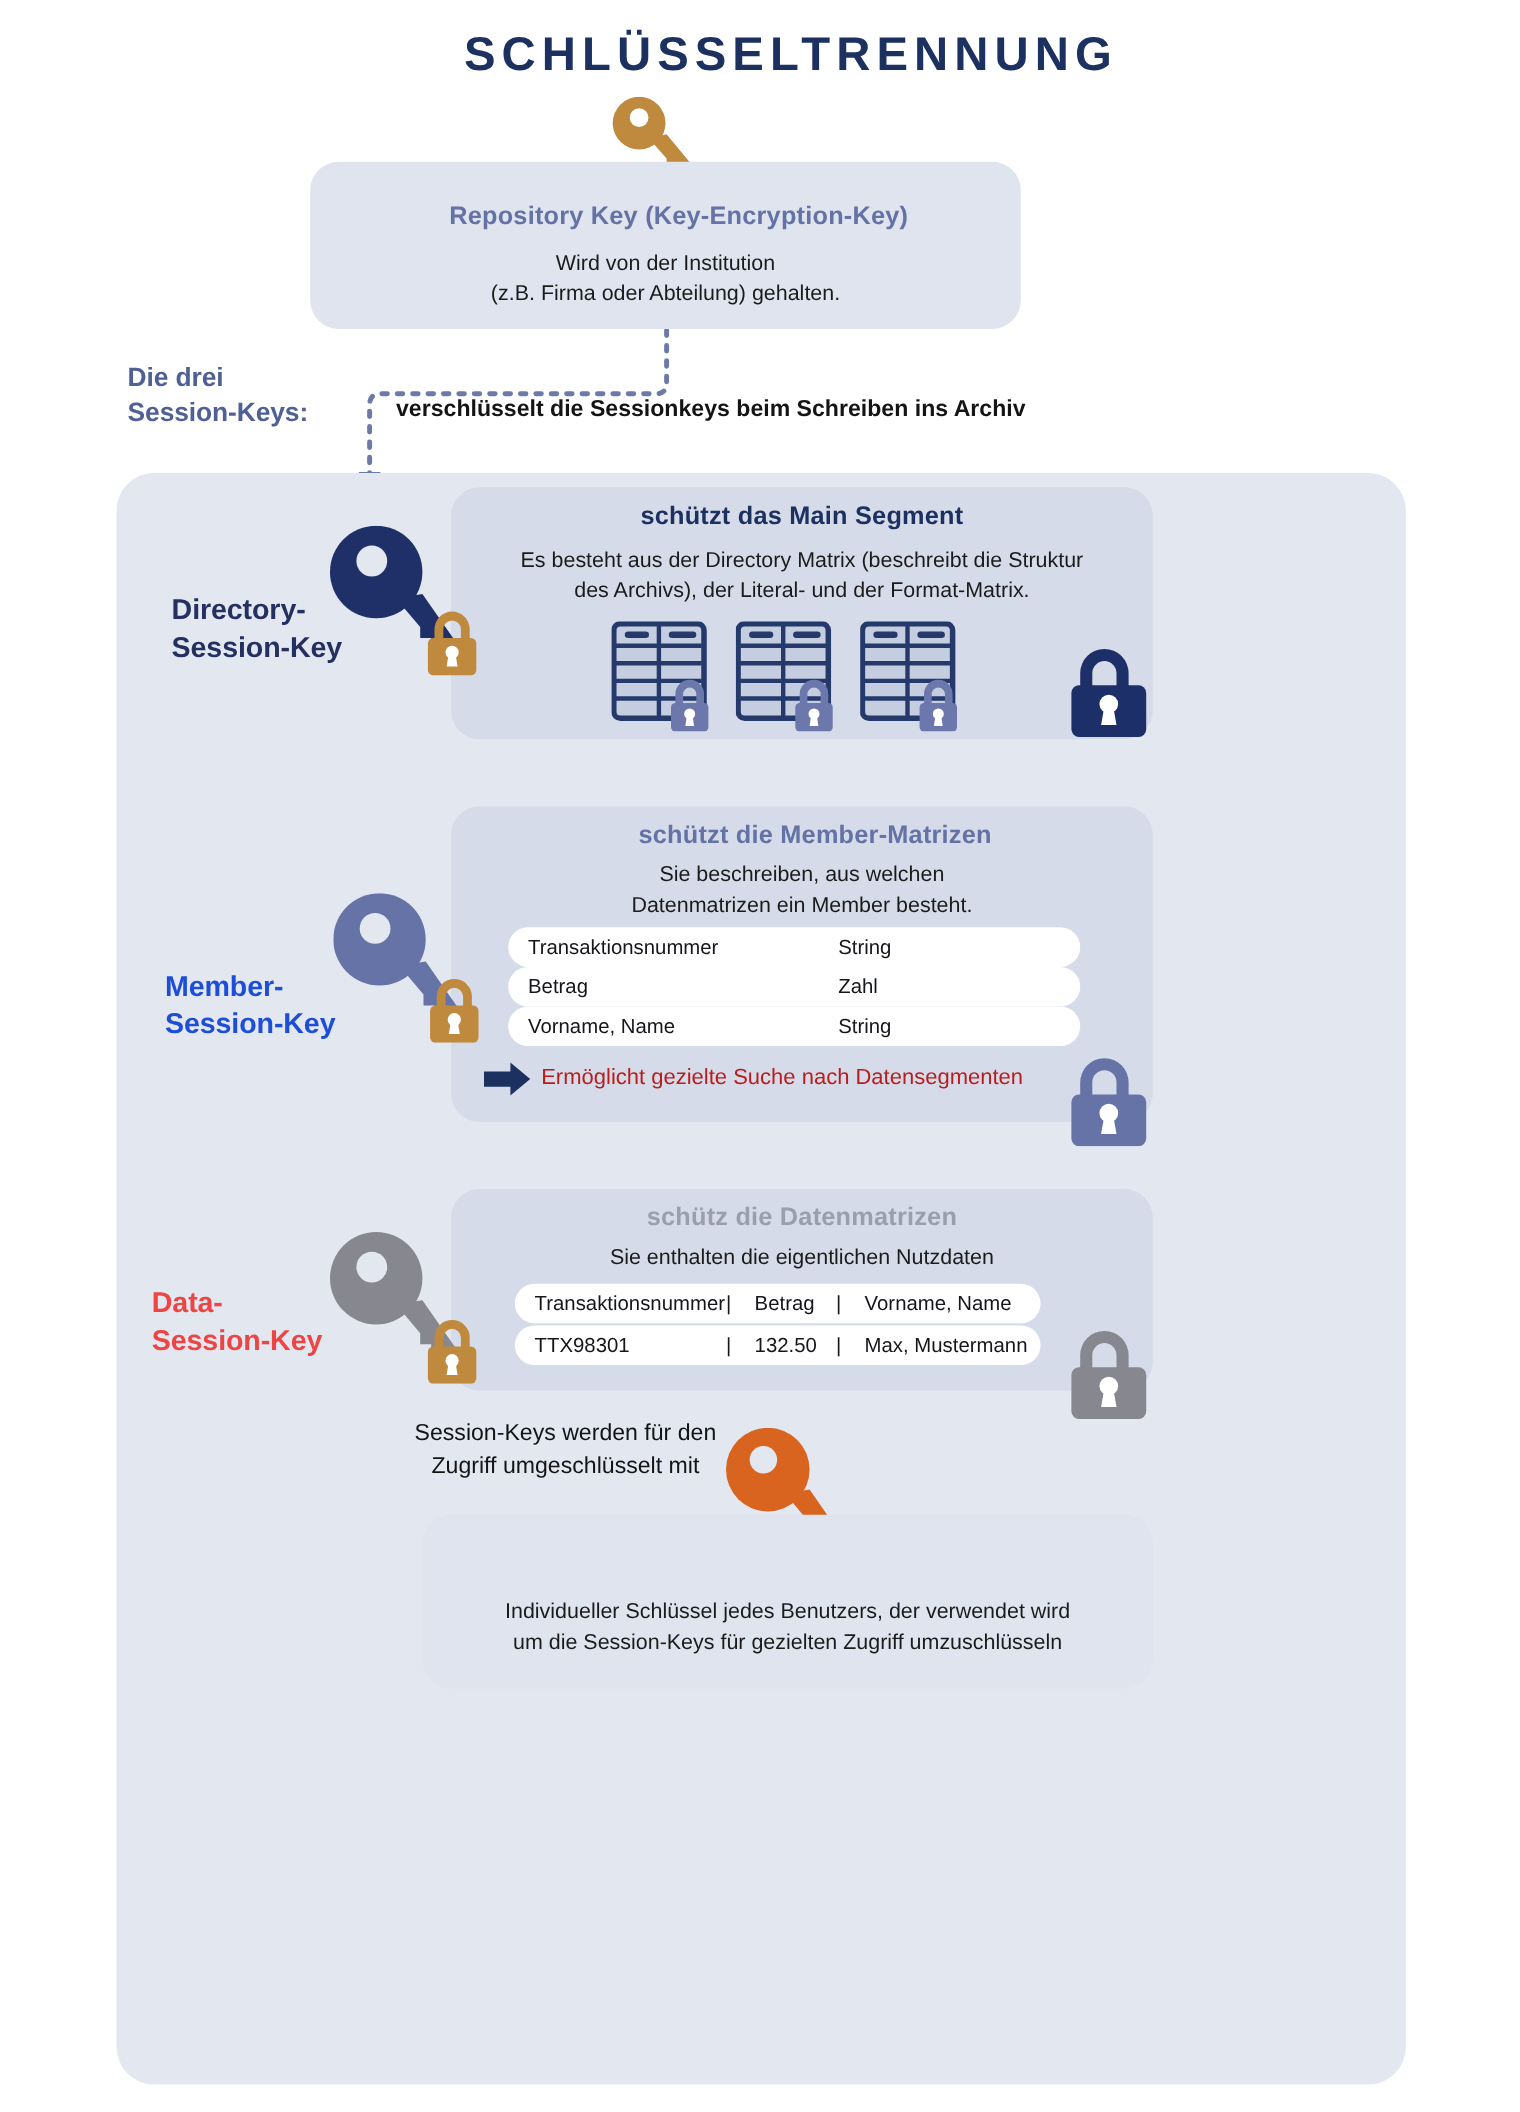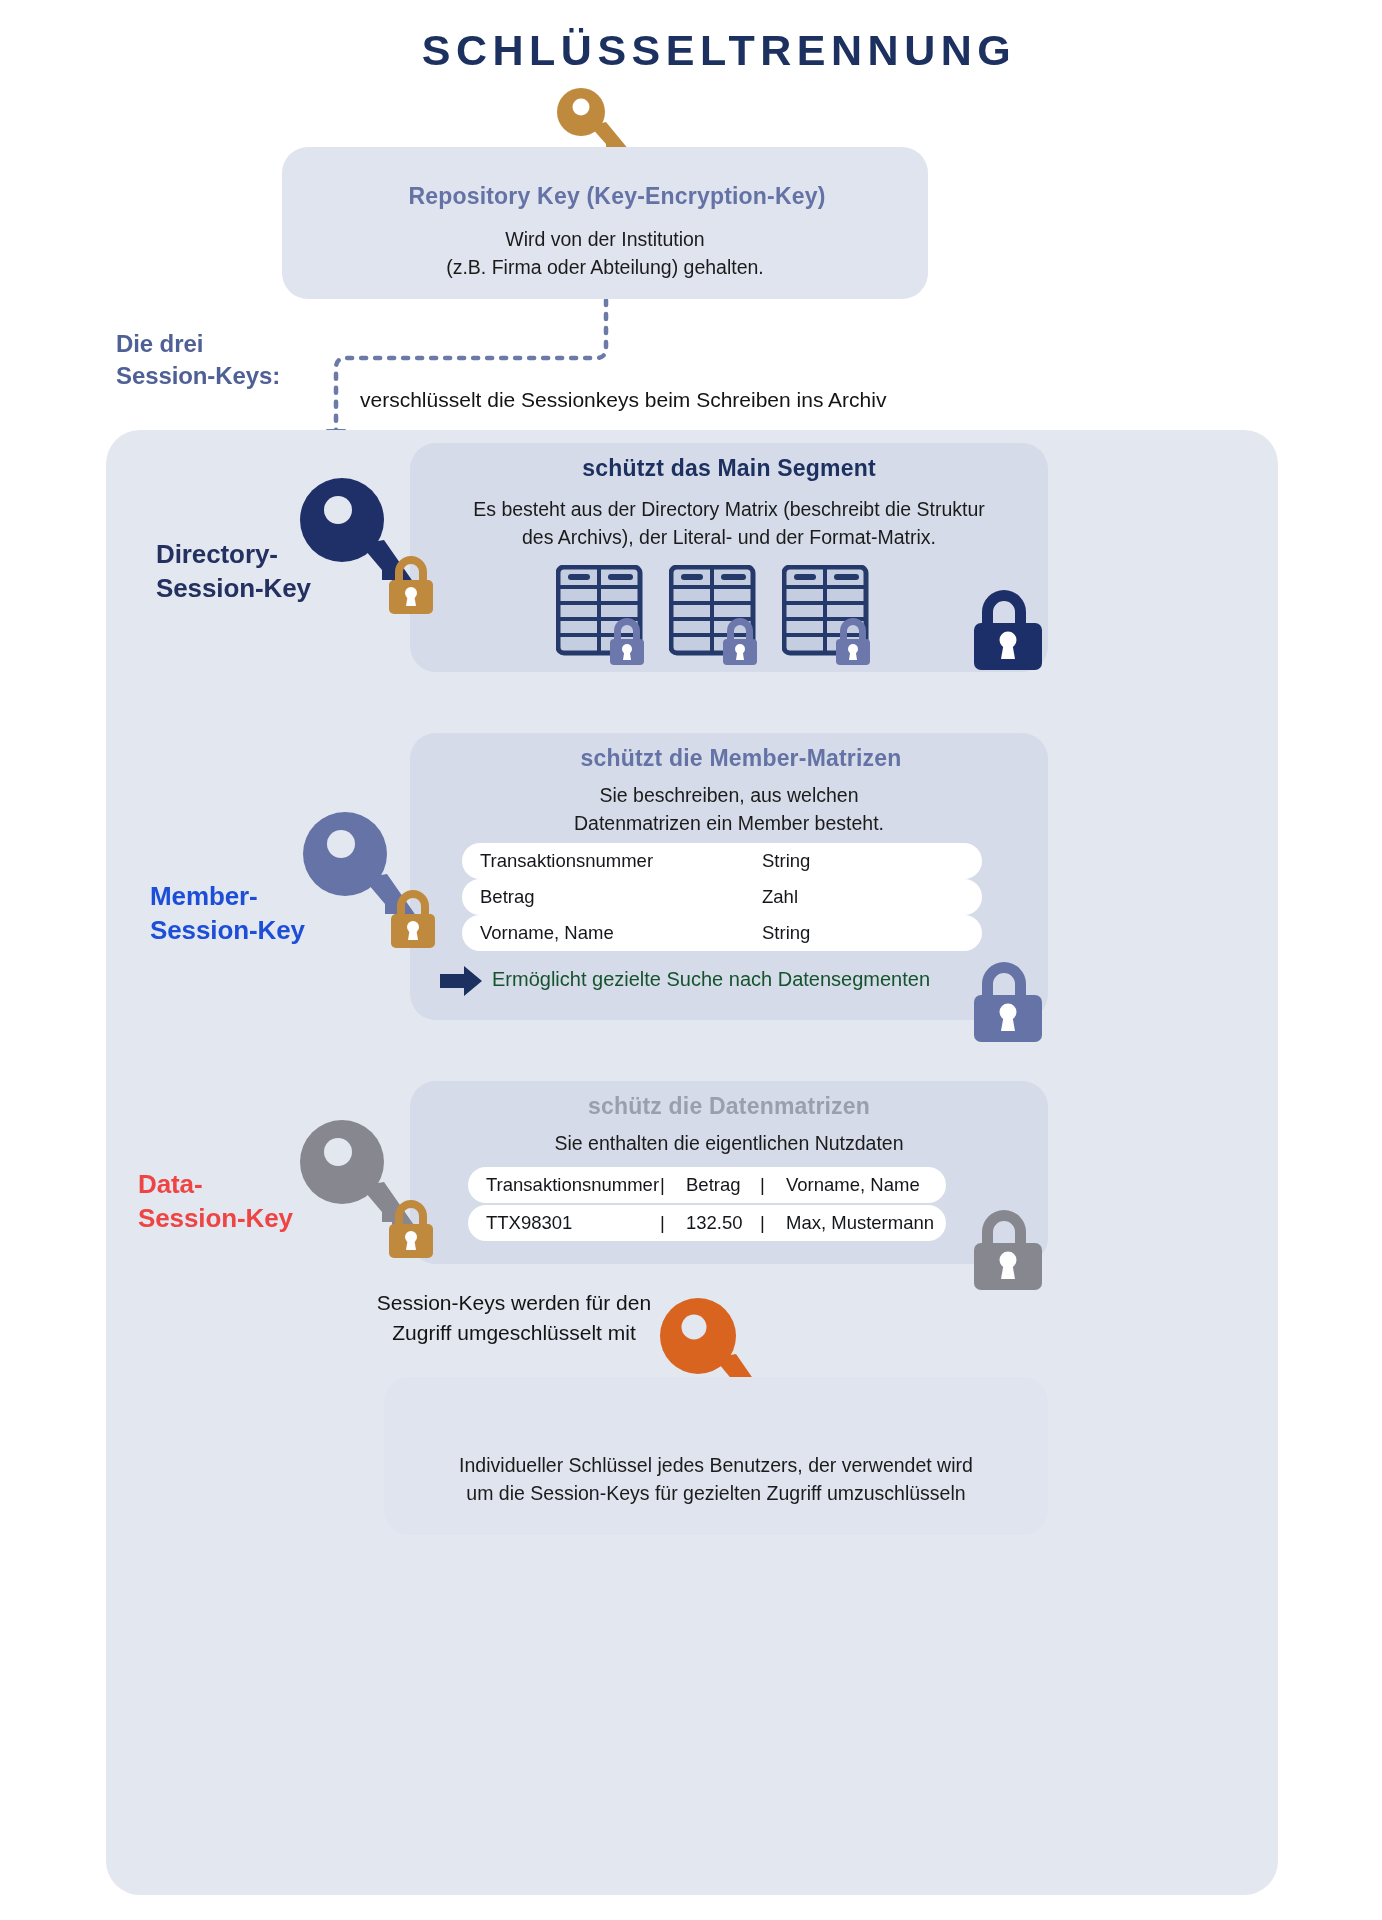--- a/index.html
+++ b/index.html
@@ -112,21 +112,21 @@
     <div class="card-h slate" style="position:absolute; left:0; top:36px; width:646px;">Repository Key (Key-Encryption-Key)</div>
     <div class="card-p" style="position:absolute; left:0; top:78px; width:646px;">Wird von der Institution</div>
     <div class="card-p" style="position:absolute; left:0; top:106px; width:646px;">(z.B. Firma oder Abteilung) gehalten.</div>
   </div>
 
   <div class="side-label small" style="left:88px; top:328px; width:240px;">
     <div>Die drei</div>
     <div>Session-Keys:</div>
   </div>
 
-  <div class="plain" style="left:332px; top:385px; width:760px;">verschlüsselt die Sessionkeys beim Schreiben ins Archiv</div>
+  <div class="plain" style="left:332px; top:357px; width:760px;font-weight:bold;">verschlüsselt die Sessionkeys beim Schreiben ins Archiv</div>
 
   <div class="outer-panel"></div>
 
   <div class="inner-card" style="left:382px; top:443px; width:638px; height:229px;">
     <div class="card-h navy" style="position:absolute; left:0; top:12px; width:638px;">schützt das Main Segment</div>
     <div class="card-p" style="position:absolute; left:0; top:52px; width:638px;">Es besteht aus der Directory Matrix (beschreibt die Struktur</div>
     <div class="card-p" style="position:absolute; left:0; top:80px; width:638px;">des Archivs), der Literal- und der Format-Matrix.</div>
 
     <div class="matrix" style="left:146px; top:122px; width:120px; height:100px;">
       <svg viewBox="0 0 120 100" width="120" height="100">
@@ -236,21 +236,21 @@
       <span class="c1" style="width:300px;">Vorname, Name</span>
       <span>String</span>
     </div>
 
     <div class="arrowglyph" style="left:28px; top:231px; width:46px; height:34px;">
       <svg viewBox="0 0 46 34" width="46" height="34">
         <path d="M 2 10 L 26 10 L 26 2 L 44 17 L 26 32 L 26 24 L 2 24 Z" fill="#1d3161"></path>
       </svg>
     </div>
     <div style="position:absolute; left:82px; top:235px; width:540px;
-                font-size:20px; color:#14532d;">Ermöglicht gezielte Suche nach Datensegmenten</div>
+                font-size:20px; color:#b91c1c;">Ermöglicht gezielte Suche nach Datensegmenten</div>
   </div>
 
   <div class="keyicon" style="left:275px; top:812px; width:135px; height:130px;">
     <svg viewBox="0 0 135 130" width="135" height="130">
       <g fill="#6573a6">
         <circle cx="42" cy="42" r="42"></circle>
         <circle cx="38" cy="32" r="14" fill="#e2e7f0"></circle>
         <path d="M 60 66 L 82 92 L 82 102 L 92 102 L 92 112 L 103 112 L 103 122 L 116 122
                  L 116 108 L 84 62 Z"></path>
       </g>

